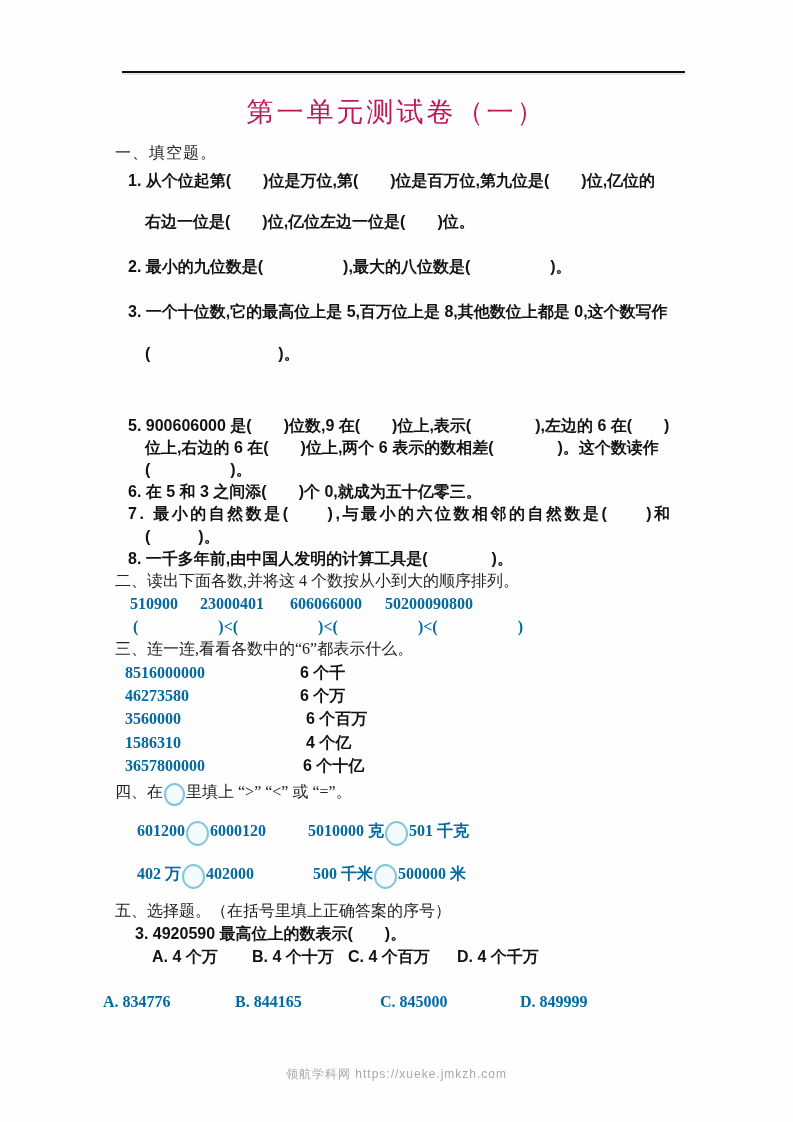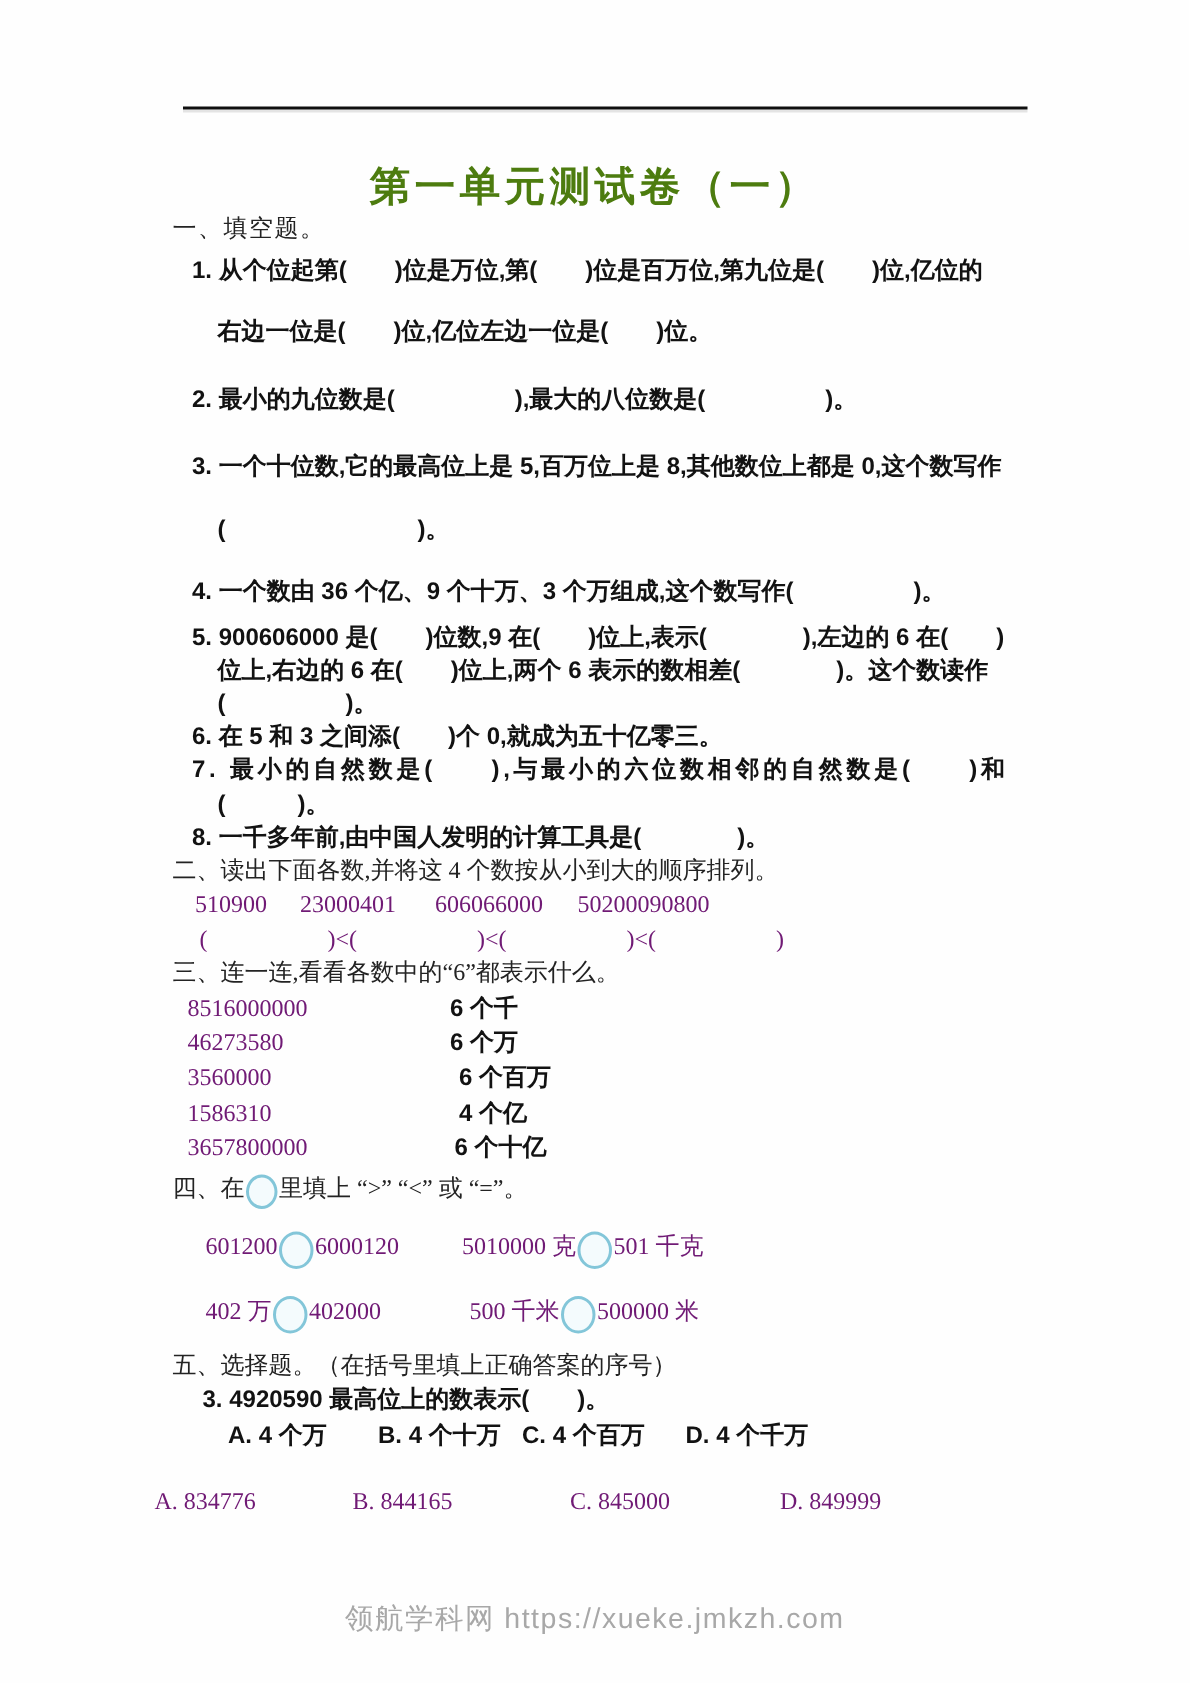--- a/index.html
+++ b/index.html
@@ -9,60 +9,59 @@
     background:#fefefe;
     overflow:hidden;
     font-family:"Liberation Serif",serif;
     color:#1c1c1c;
   }
   .rule{
     position:absolute;top:71px;left:122px;width:563px;height:2px;
     background:#101010;box-shadow:0 2px 0 rgba(0,0,0,0.10);
   }
   .title{
-    position:absolute;top:94px;left:0;right:0;margin:12px;
-    text-align:center;font-size:27px;font-weight:700;
-    letter-spacing:3px;color:#4d7c0f;
+    position:absolute;top:94px;left:0;right:0;margin:0;
+    text-align:center;font-size:27px;font-weight:400;
+    letter-spacing:3px;color:#be185d;
     font-family:"Liberation Serif",serif;
   }
   .line{position:absolute;white-space:pre;line-height:1.25;}
   .serif{font-family:"Liberation Serif",serif;font-size:16px;color:#232323;}
   .hei{font-family:"Liberation Sans",sans-serif;font-size:16px;font-weight:700;color:#121212;}
-  .num{font-family:"Liberation Serif",serif;font-size:16px;color:#701a75;}
+  .num{font-family:"Liberation Serif",serif;font-size:16px;color:#0369a1;font-weight:bold;}
   .spread{letter-spacing:2.5px;}
   .circle{
     display:inline-block;width:19px;height:21px;
     border:2px solid #83c6d9;border-radius:50%;
     background:#f4fbfd;vertical-align:middle;
     margin:0 1px;transform:translateY(1px);
   }
   .circle.small{width:17px;height:19px;}
   .opt{position:absolute;white-space:pre;}
   .watermark{
     position:absolute;top:1066px;left:0;right:0;text-align:center;
-    font-size:19px;color:#a8a8a8;letter-spacing:1px;
+    font-size:12px;color:#a8a8a8;letter-spacing:1px;
     font-family:"Liberation Sans",sans-serif;
   }
 </style>
 </head>
 <body>
 
 <div class="page">
 
   <div class="rule"></div>
 
   <h1 class="title">第一单元测试卷（一）</h1>
 
   <div class="line serif" style="top:143px;left:115px;letter-spacing:1px">一、填空题。</div>
   <div class="line hei" style="top:171px;left:128px">1. 从个位起第(　　)位是万位,第(　　)位是百万位,第九位是(　　)位,亿位的</div>
   <div class="line hei" style="top:212px;left:145px">右边一位是(　　)位,亿位左边一位是(　　)位。</div>
   <div class="line hei" style="top:257px;left:128px">2. 最小的九位数是(　　　　　),最大的八位数是(　　　　　)。</div>
   <div class="line hei" style="top:302px;left:128px">3. 一个十位数,它的最高位上是 5,百万位上是 8,其他数位上都是 0,这个数写作</div>
   <div class="line hei" style="top:344px;left:145px">(　　　　　　　　)。</div>
-  <div class="line hei" style="top:385px;left:128px">4. 一个数由 36 个亿、9 个十万、3 个万组成,这个数写作(　　　　　)。</div>
   <div class="line hei" style="top:416px;left:128px">5. 900606000 是(　　)位数,9 在(　　)位上,表示(　　　　),左边的 6 在(　　)</div>
   <div class="line hei" style="top:438px;left:145px">位上,右边的 6 在(　　)位上,两个 6 表示的数相差(　　　　)。这个数读作</div>
   <div class="line hei" style="top:460px;left:145px">(　　　　　)。</div>
   <div class="line hei" style="top:482px;left:128px">6. 在 5 和 3 之间添(　　)个 0,就成为五十亿零三。</div>
   <div class="line hei spread" style="top:504px;left:128px">7. 最小的自然数是(　　),与最小的六位数相邻的自然数是(　　)和</div>
   <div class="line hei" style="top:527px;left:145px">(　　　)。</div>
   <div class="line hei" style="top:549px;left:128px">8. 一千多年前,由中国人发明的计算工具是(　　　　)。</div>
 
   <div class="line serif" style="top:571px;left:115px">二、读出下面各数,并将这 4 个数按从小到大的顺序排列。</div>
   <div>

